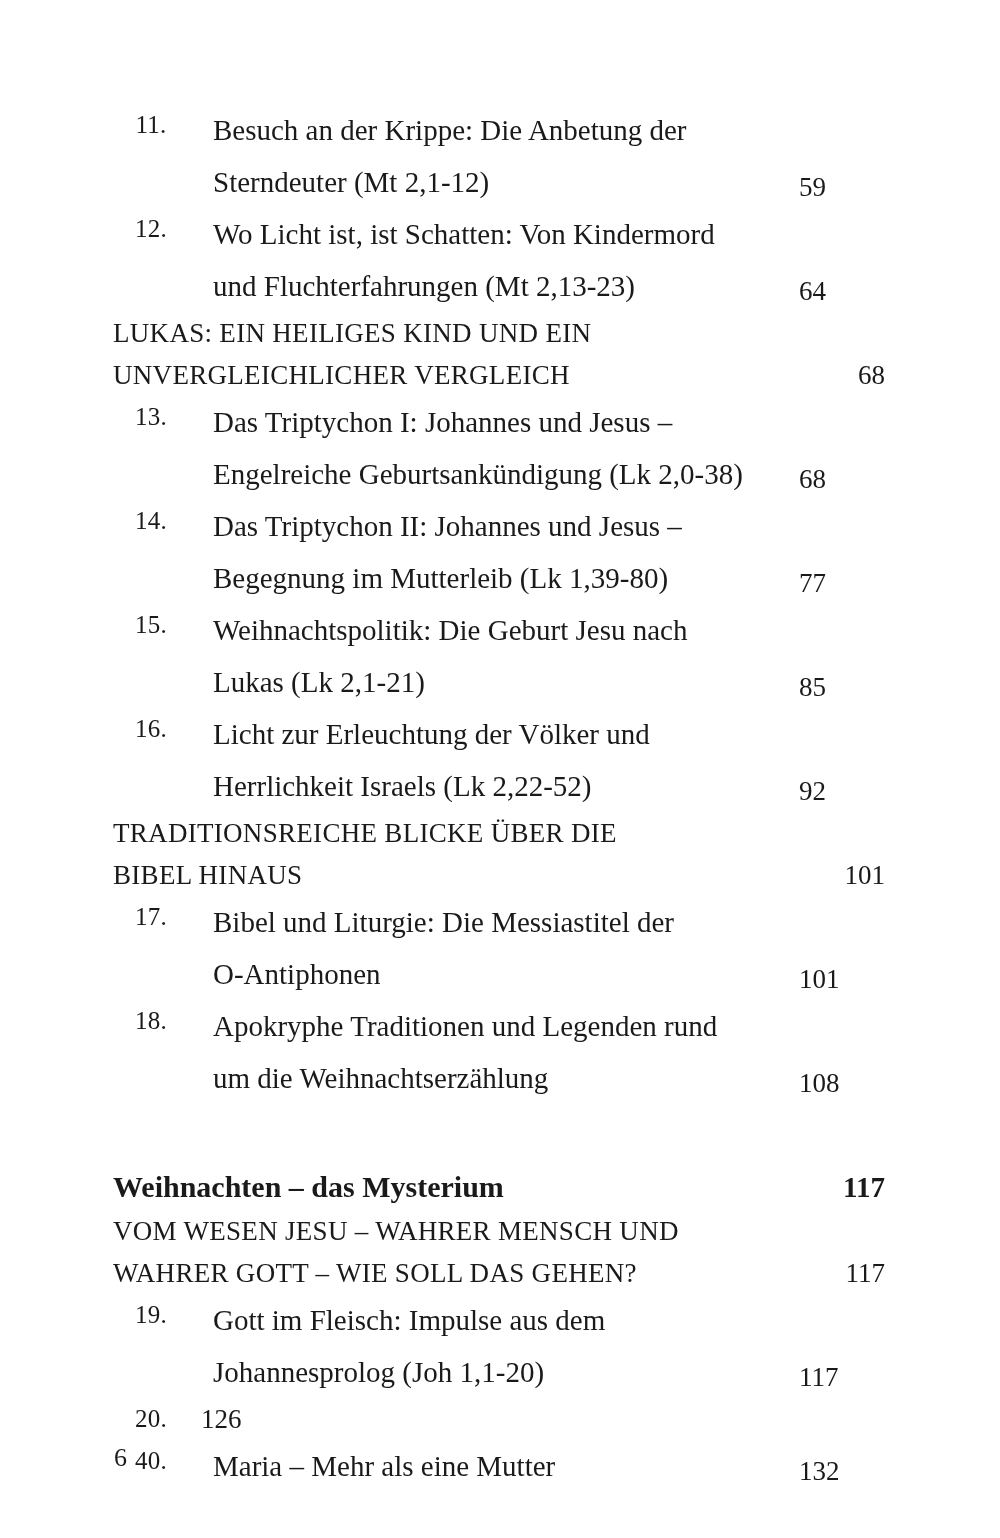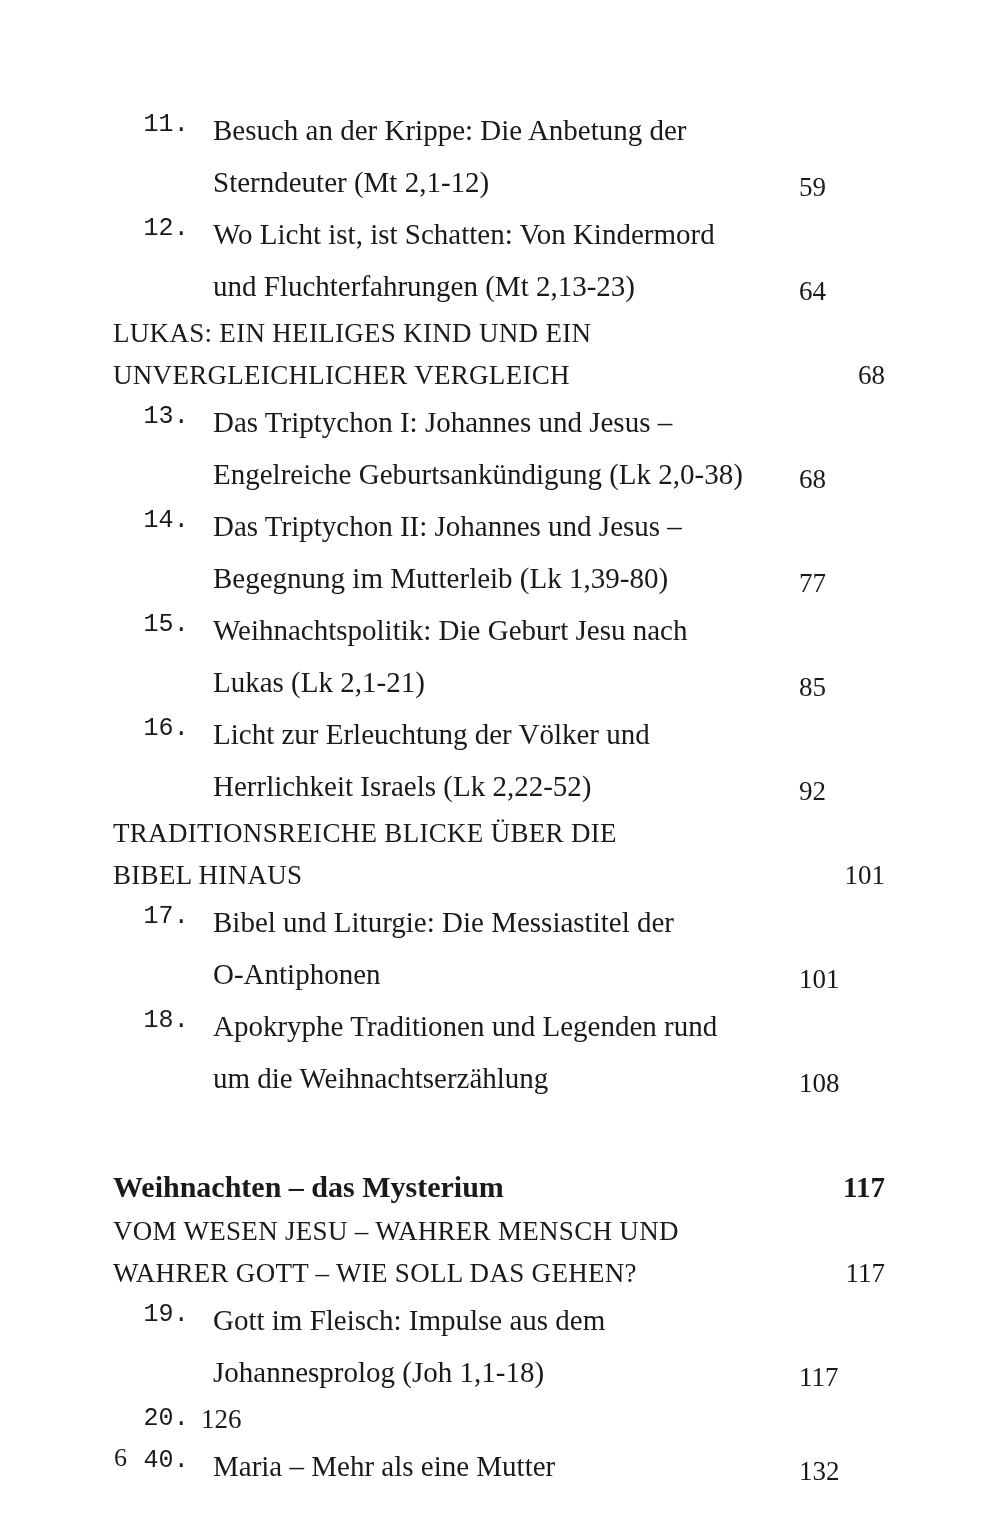--- a/index.html
+++ b/index.html
@@ -34,27 +34,26 @@
   }
 
   
   .entry {
     margin-bottom: 0;
   }
 
   .entry .num {
     width: 88px;
     flex: 0 0 88px;
-    text-align: right;
+    text-align: center;
     padding-right: 12px;
     box-sizing: border-box;
     font-size: 25px;
     line-height: 42px;
     letter-spacing: 0.2px;
-    font-family: Liberation Mono, monospace;
   }
 
   .entry .title {
     flex: 1 1 auto;
     font-size: 29px;
     line-height: 52px;
     padding-left: 12px;
     box-sizing: border-box;
     white-space: pre-line;
   }
@@ -189,21 +188,21 @@
         <div class="pagenum">117</div>
       </div>
       <div class="row section">
         <div class="title">VOM WESEN JESU – WAHRER MENSCH UND
 WAHRER GOTT – WIE SOLL DAS GEHEN?</div>
         <div class="pagenum">117</div>
       </div>
       <div class="row entry">
         <div class="num">19.</div>
         <div class="title">Gott im Fleisch: Impulse aus dem
-Johannesprolog (Joh 1,1-18)</div>
+Johannesprolog (Joh 1,1-20)</div>
         <div class="pagenum">117</div>
       </div>
       <div class="row entry">
         <div class="num">20.</div>
         <div class="pagenum">126</div>
       </div>
       <div class="row entry">
         <div class="num">40.</div>
         <div class="title">Maria – Mehr als eine Mutter</div>
         <div class="pagenum">132</div>

